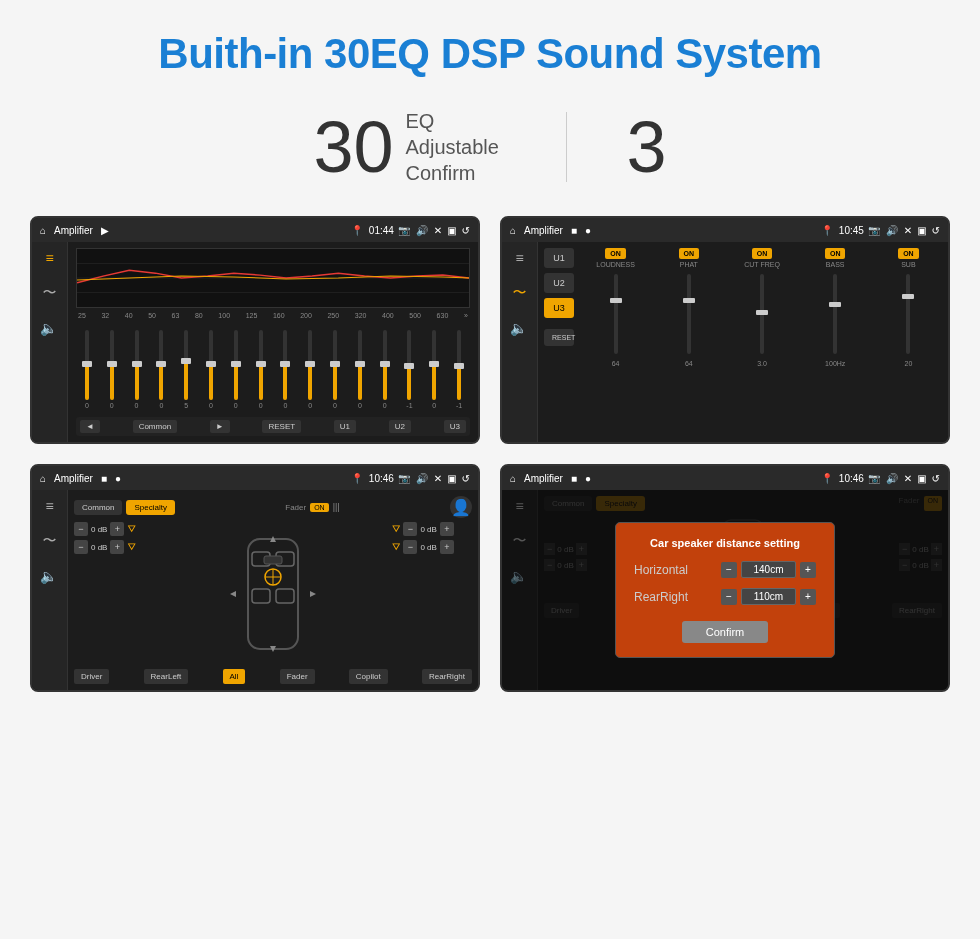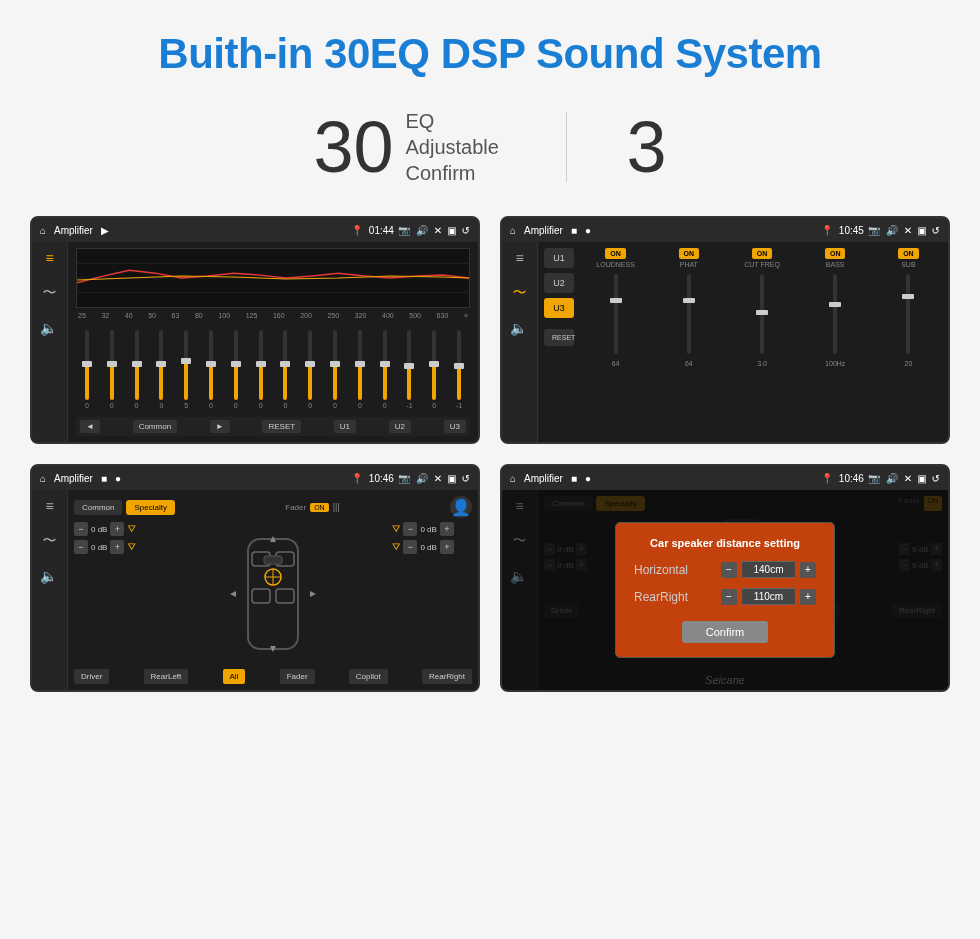--- a/index.html
+++ b/index.html
@@ -973,16 +973,15 @@
             <div class="dialog-value-control">
               <button class="dialog-btn">−</button>
               <div class="dialog-value-box">110cm</div>
               <button class="dialog-btn">+</button>
             </div>
           </div>
           <button class="confirm-btn">Confirm</button>
         </div>
       </div>
     </div>
-    <div class="watermark">Seicane</div>
   </div>
 
 </div>
 
 </body></html>

